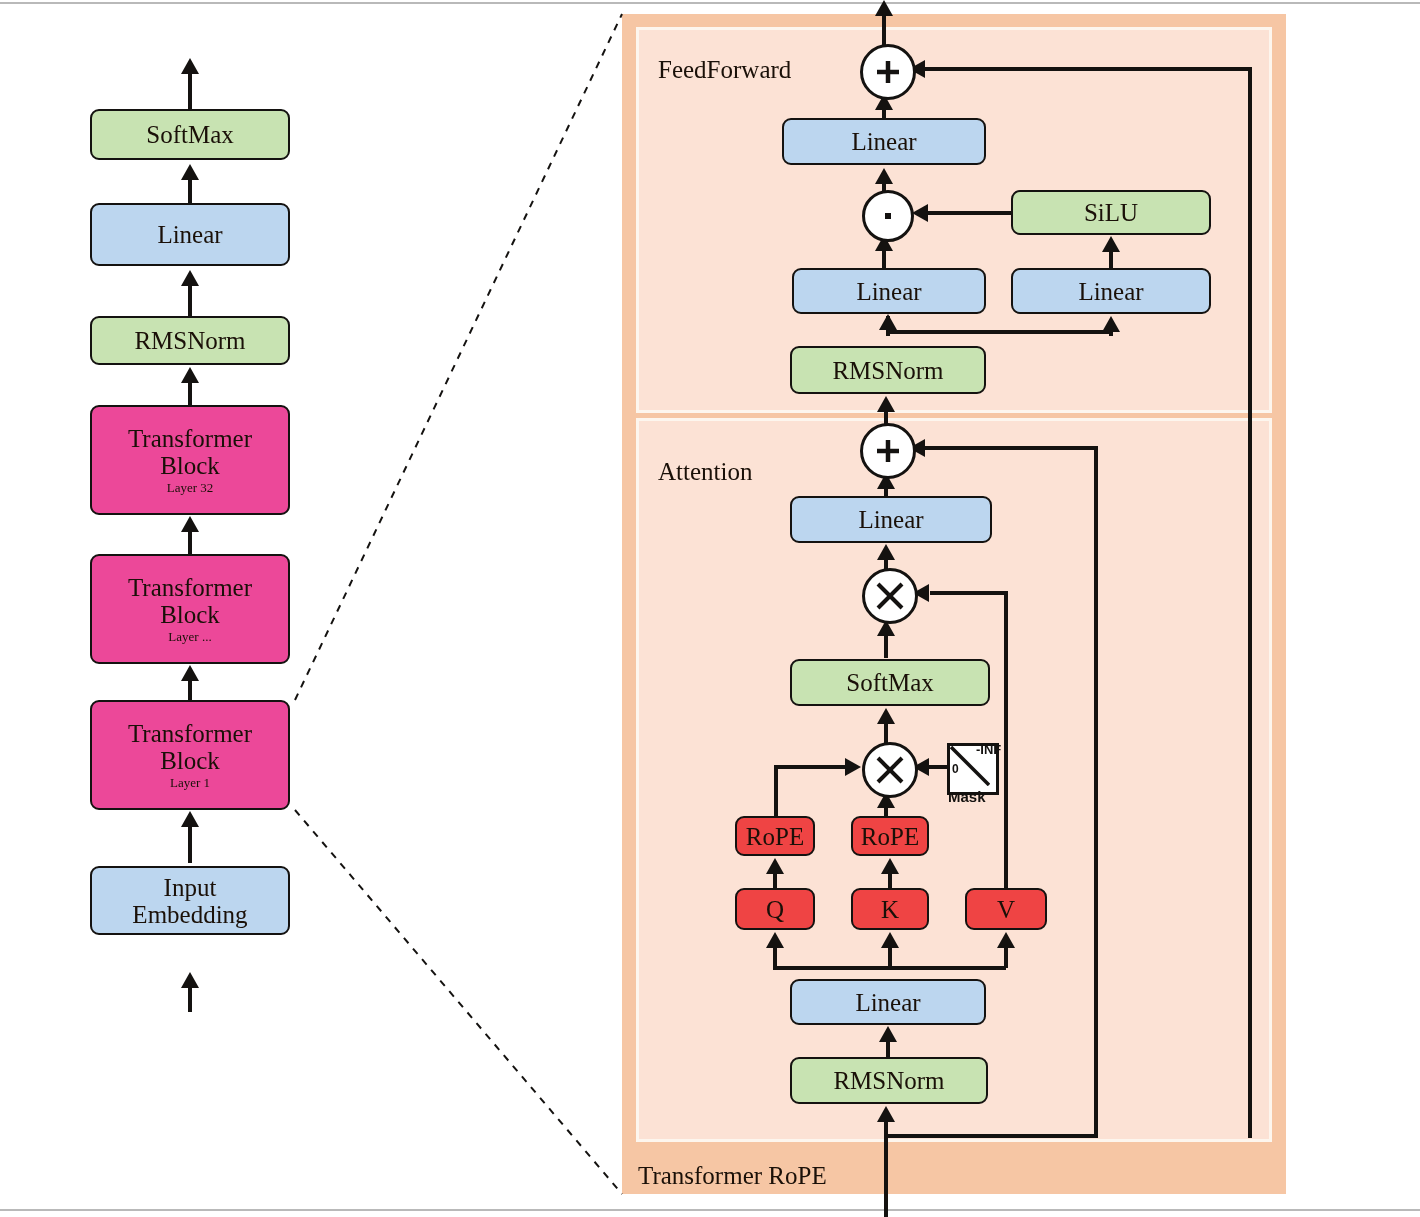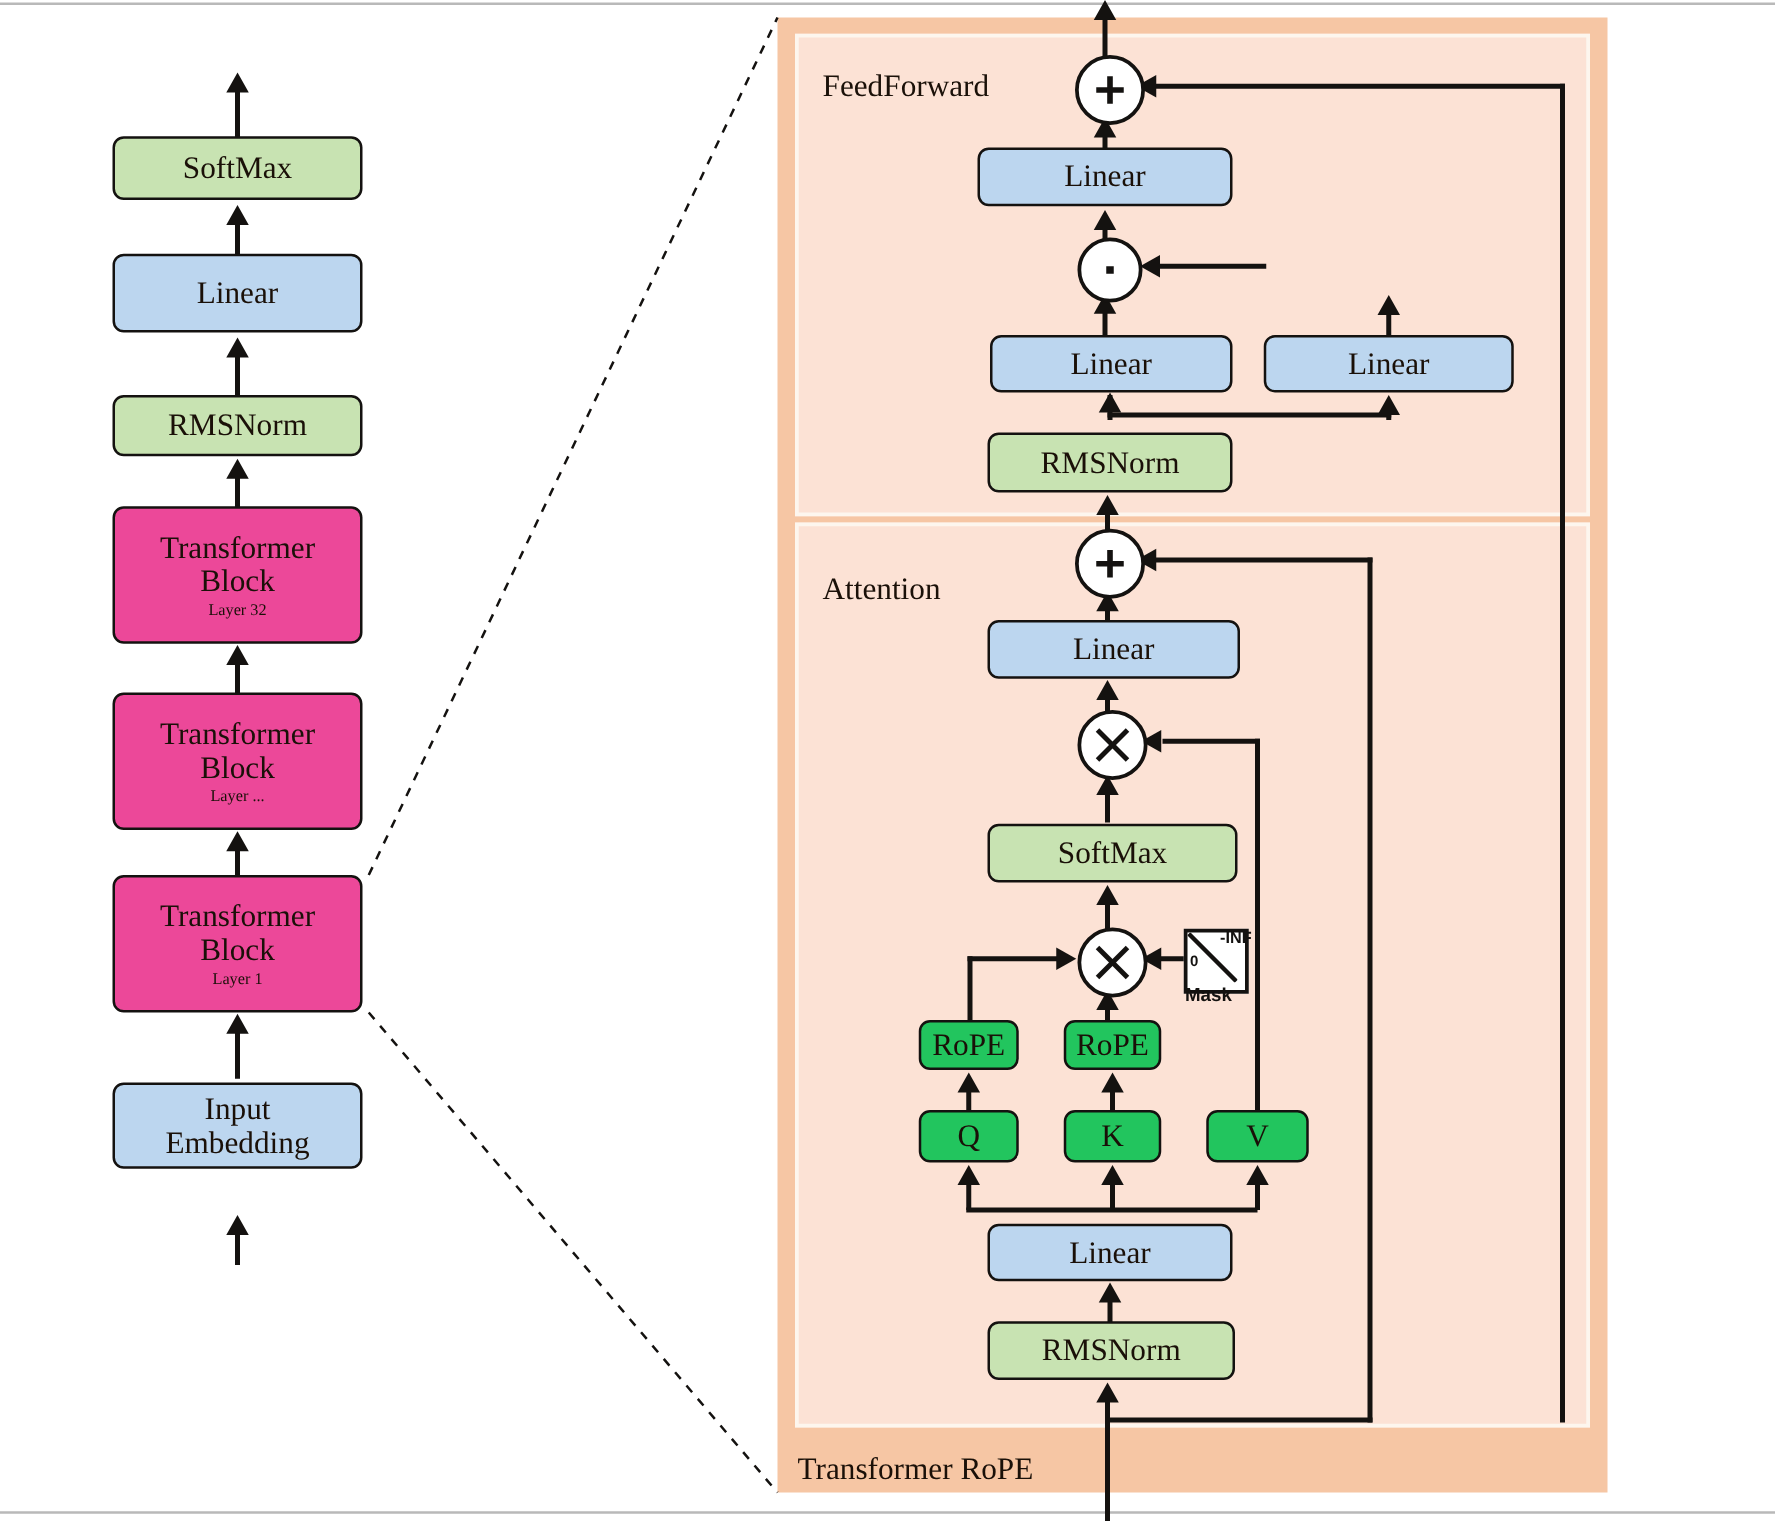--- a/index.html
+++ b/index.html
@@ -10,21 +10,21 @@
   .hrule{position:absolute;left:0;width:1420px;height:2px;background:#b9b9b9;}
   .hrule.top{top:2px;}
   .hrule.bottom{top:1209px;}
 
   
   .node{position:absolute;box-sizing:border-box;border:2.5px solid #141210;
         border-radius:9px;display:flex;flex-direction:column;align-items:center;
         justify-content:center;text-align:center;line-height:1.08;
         font-size:25px;z-index:6;}
   .node.blue{background:#bcd6ef;}
-  .node.blue2{background:#22c55e;}
+  .node.blue2{background:#ef4444;}
   .node.green{background:#c8e3b2;}
   .node.orange{background:#ec4899;}
   .node .sub{font-size:13px;margin-top:2px;}
 
   
   .ln{position:absolute;background:#141210;z-index:4;}
   .lnv{width:4px;}
   .lnh{height:4px;}
   
   .ar{position:absolute;width:0;height:0;z-index:5;}
@@ -162,20 +162,23 @@
 
   <div class="ln lnv" style="left:882px;top:182px;width:4px;height:20px;"></div>
   <div class="ar up" style="left:875px;top:168px;"></div>
 
   <div class="op" style="left:862px;top:190px;width:46px;height:46px;">
     <svg width="14" height="14" viewBox="0 0 14 14">
       <rect x="4" y="4" width="6" height="6" fill="#141210"></rect>
     </svg>
   </div>
 
+  <div class="node green" style="left:1011px;top:190px;width:200px;height:45px;">
+    <span>SiLU</span>
+  </div>
   <div class="ln lnh" style="left:927px;top:211px;width:86px;height:4px;"></div>
   <div class="ar left" style="left:912px;top:204px;"></div>
 
   <div class="ln lnv" style="left:1109px;top:250px;width:4px;height:20px;"></div>
   <div class="ar up" style="left:1102px;top:236px;"></div>
 
   <div class="node blue" style="left:1011px;top:268px;width:200px;height:46px;">
     <span>Linear</span>
   </div>
 

